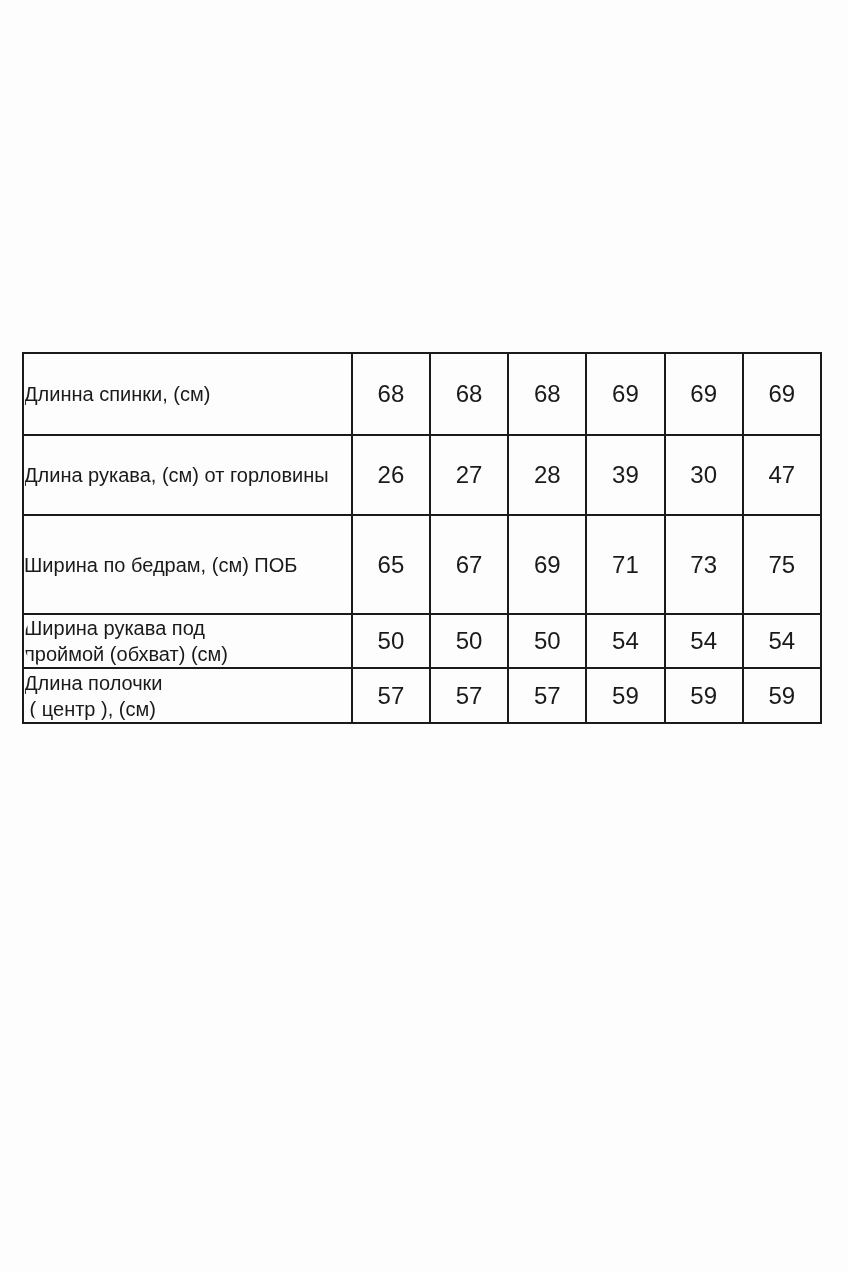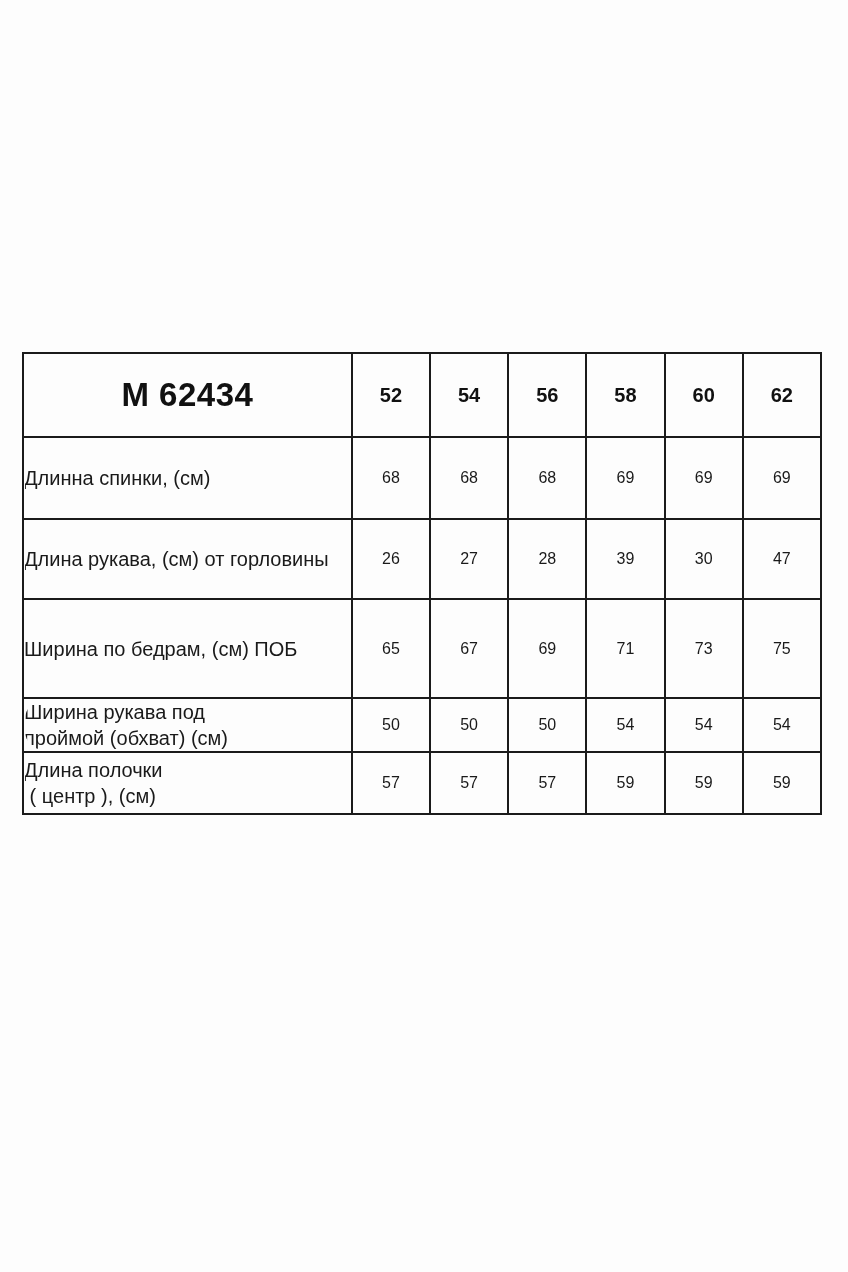--- a/index.html
+++ b/index.html
@@ -32,21 +32,21 @@
     padding: 0;
     vertical-align: middle;
     overflow: hidden;
   }
   tr.r-header { height: 84px; }
   tr.r-0 { height: 82px; }
   tr.r-1 { height: 80px; }
   tr.r-2 { height: 82px; }
   tr.r-3 { height: 99px; }
   tr.r-4 { height: 49px; }
-  tr.r-5 { height: 62px; }
+  tr.r-5 { height: 55px; }
 
   th.model-cell {
     font-size: 33px;
     font-weight: bold;
     text-align: center;
     letter-spacing: 0.5px;
     color: #111;
   }
   th.size-cell {
     font-size: 20px;
@@ -61,48 +61,39 @@
     font-size: 20px;
     line-height: 1.3;
     border-radius: 21px;
   }
   td.label-cell span {
     display: block;
     white-space: pre;
   }
   td.value-cell {
     text-align: center;
-    font-size: 16px;
+    font-size: 24px;
   }
 </style>
 </head>
 <body>
 
 <div>
   <table class="size-chart">
     <colgroup>
       <col class="label-col">
       <col class="size-col">
         <col class="size-col">
         <col class="size-col">
       <col class="size-col">
         <col class="size-col">
         <col class="size-col">
     </colgroup>
 
     <tbody>
-        <tr class="r-header">
-      <th class="model-cell">М 62434</th>
-      <th class="size-cell">52</th>
-      <th class="size-cell">54</th>
-      <th class="size-cell">56</th>
-      <th class="size-cell">58</th>
-      <th class="size-cell">60</th>
-      <th class="size-cell">62</th>
-    </tr>
 
     <tr class="r-0">
       <td class="label-cell">
         <span>Длинна спинки, (см)</span>
       </td>
       <td class="value-cell">68</td>
       <td class="value-cell">68</td>
       <td class="value-cell">68</td>
       <td class="value-cell">69</td>
       <td class="value-cell">69</td>

